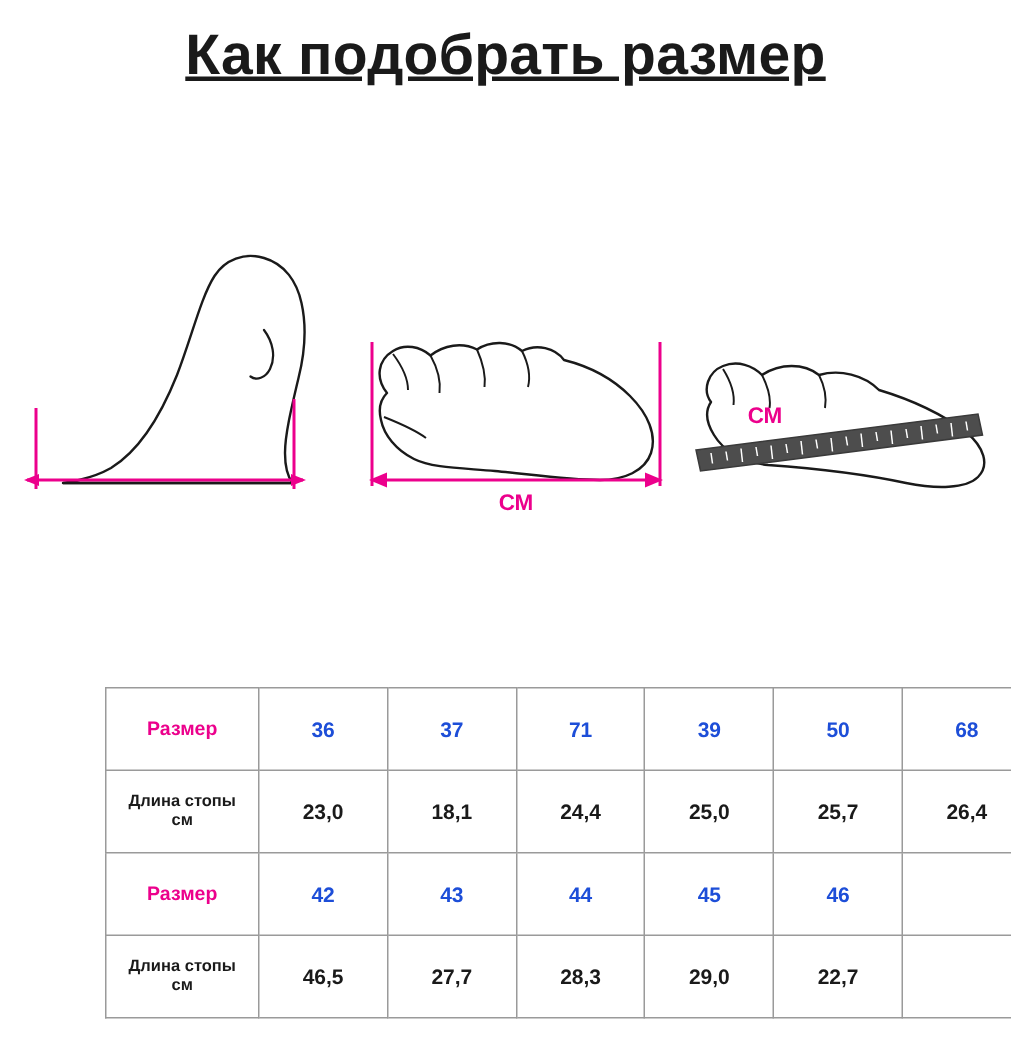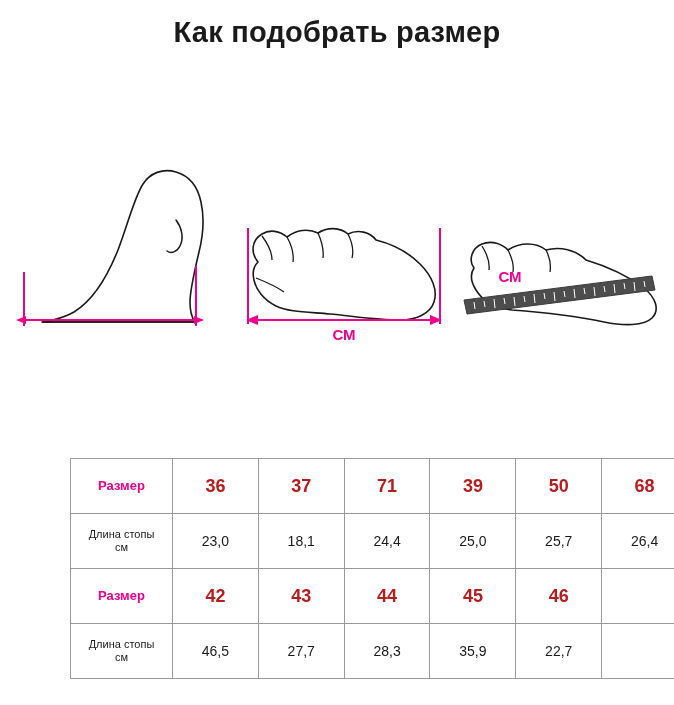--- a/index.html
+++ b/index.html
@@ -14,24 +14,25 @@
     font-family: "Liberation Sans", sans-serif;
     color: #222222;
     overflow: hidden;
   }
   #title {
     position: absolute;
     top: 16px;
     left: 0;
     width: 674px;
     text-align: center;
-    font-size: 29px;
+    font-size: 38px;
     font-weight: bold;
     color: #1a1a1a;
     letter-spacing: 0.2px;
+    text-decoration: underline;
   }
   #diagram {
     position: absolute;
     top: 140px;
     left: 0;
     width: 674px;
     height: 270px;
   }
   .cm-label {
     font-family: "Liberation Sans", sans-serif;
@@ -66,25 +67,25 @@
     color: #1a1a1a;
     line-height: 1.15;
     padding: 2px 4px;
   }
   table.size-table td.head-cell.accent {
     color: #ec008c;
     font-size: 13px;
   }
   table.size-table tr.size-row td {
     font-weight: bold;
-    color: #b91c1c;
-    font-size: 18px;
+    color: #1d4ed8;
+    font-size: 14px;
   }
   table.size-table tr.len-row td {
-    font-weight: normal;
+    font-weight: bold;
     color: #1a1a1a;
     font-size: 14px;
   }
   table.size-table tr.size-row td.head-cell,
   table.size-table tr.len-row td.head-cell {
     font-size: 11px;
   }
   table.size-table tr.size-row td.head-cell {
     font-size: 13px;
   }
@@ -214,19 +215,19 @@
         <td class="empty-cell"></td>
       </tr>
       <tr class="len-row tall">
         <td class="head-cell">
           <span>Длина стопы</span><br>
           <span>см</span>
         </td>
         <td>46,5</td>
         <td>27,7</td>
         <td>28,3</td>
-        <td>35,9</td>
+        <td>29,0</td>
         <td>22,7</td>
         <td class="empty-cell"></td>
       </tr>
     </tbody>
   </table>
 </div>
 
 </body></html>

